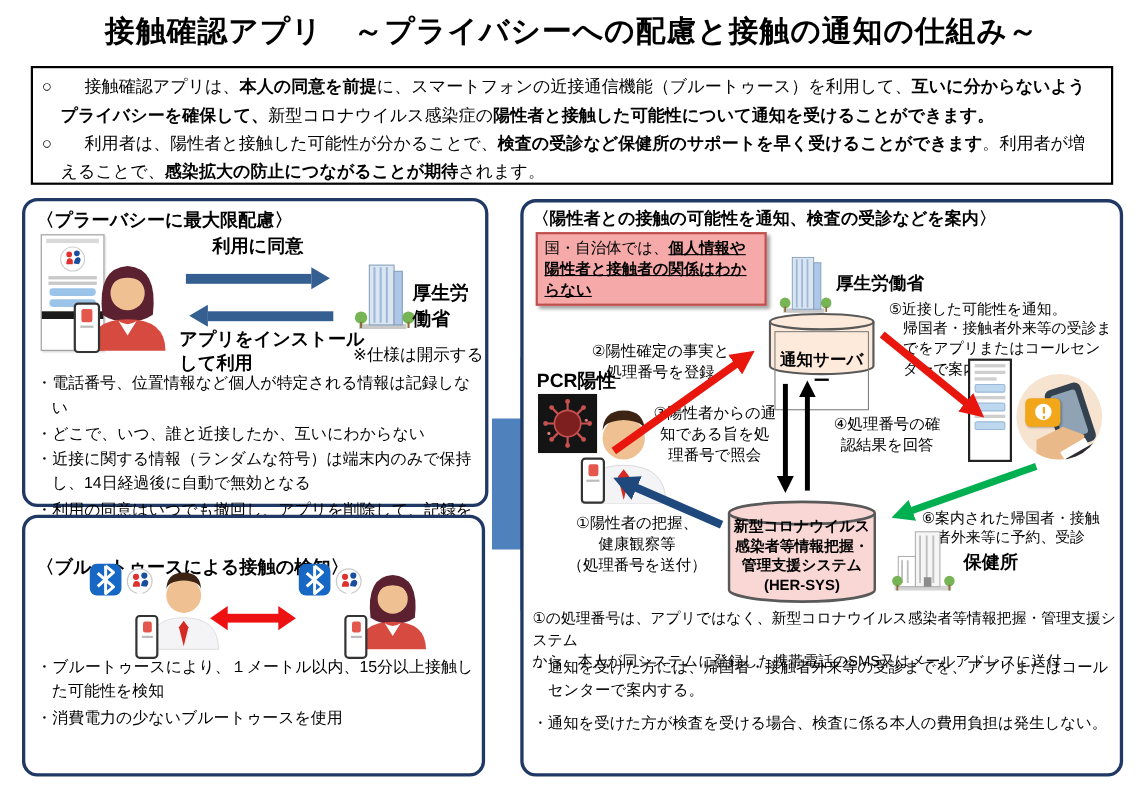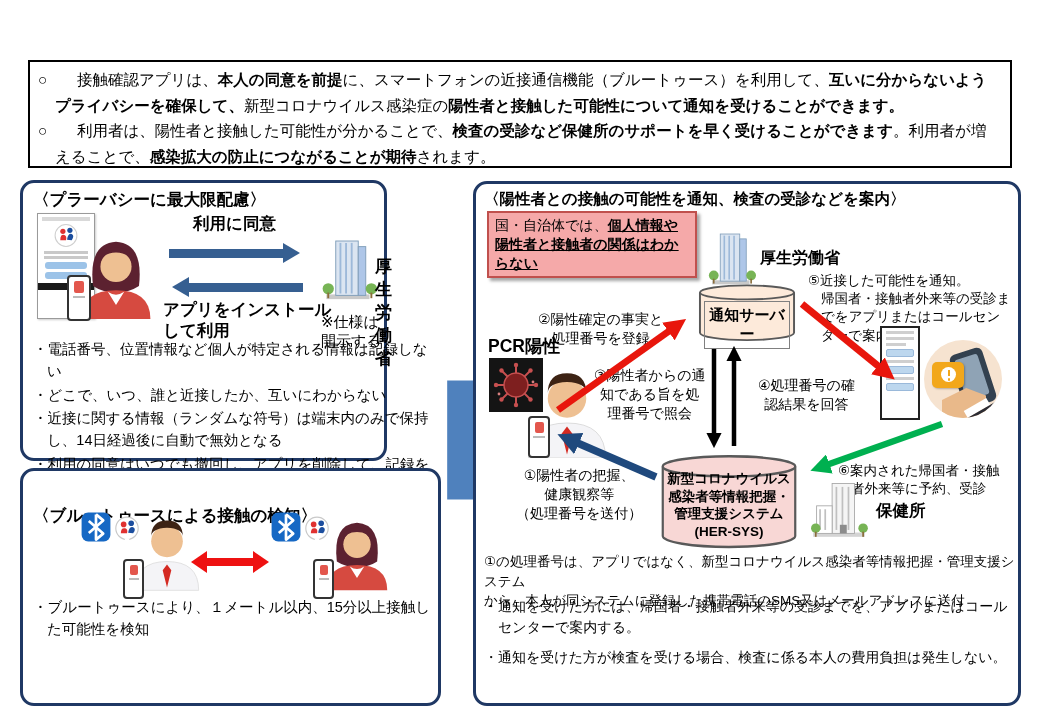--- a/index.html
+++ b/index.html
@@ -17,21 +17,21 @@
   .intro-p { padding-left:17px; text-indent:-17px; }
   .intro-p .marker { margin-right:14px; }
 
   .panel { border:3px solid #1f3864; border-radius:14px; background:#fff; }
   .panel-header { font-weight:bold; font-size:16.5px; color:#000; }
 
   .bullets { list-style:none; font-size:14.5px; line-height:1.5; color:#000; }
   .bullets li { padding-left:14px; text-indent:-14px; margin-bottom:2px; }
 
   
-  #privacy { left:20px; top:180px; width:367px; height:281px; }
+  #privacy { left:20px; top:180px; width:424px; height:281px; }
   
   .appshot { width:58px; height:106px; background:#fff; border:1px solid #9a9a9a; box-shadow:1px 1px 2px #ccc; }
   .appshot .bar1 { margin:3px 4px 0 4px; height:4px; background:#d9d9d9; }
   .appshot .logo-row { display:flex; justify-content:center; margin-top:2px; }
   .appshot .tx { margin:2px 6px 0 6px; height:3px; background:#c9c9c9; }
   .appshot .btn { margin:3px 7px 0 7px; height:7px; background:#9cc3e8; border-radius:3px; }
   .appshot .foot { margin-top:4px; height:7px; background:#1a1a1a; }
   .miniphone { background:#fff; border:2px solid #333; border-radius:4px; }
   .miniphone .mlogo { margin:4px auto 0 auto; width:10px; height:12px; background:#e3574d; border-radius:2px; }
   .miniphone .mline { margin:3px auto 0 auto; width:12px; height:2px; background:#bbb; }
@@ -49,21 +49,21 @@
 
   
   .big-arrow { left:444px; top:321px; width:53px; height:238px; background:#4f81bd;
     clip-path:polygon(6% 25%, 55% 25%, 55% 1%, 96% 50%, 55% 99%, 55% 75%, 6% 75%); }
 
   
   #notify { left:473px; top:181px; width:548px; height:525px; }
   #notify .panel-header { font-size:15.5px; }
   .gov-note { left:11px; top:27px; width:210px; background:#f5a9a9; border:2px solid #c0504d; box-shadow:3px 3px 3px #a6a6a6; padding:3px 6px; font-size:14px; line-height:1.35; color:#000; }
   .cyl-label { position:absolute; text-align:center; font-weight:bold; color:#000; }
-  .server-label { border:1px solid #808080; padding:4px 3px; background:rgba(253,233,218,.0); font-size:15px; }
+  .server-label { border:1px solid #808080; padding:16px 3px; background:rgba(253,233,218,.0); font-size:15px; }
   .hersys-label { font-size:13.5px; line-height:1.3; }
   .steptext { font-size:14px; line-height:1.35; color:#000; }
   .note-text { font-size:13.5px; line-height:1.45; color:#000; }
   #notify .bullets { font-size:14px; }
   #notify .bullets li { margin-bottom:9px; }
 
   .phoneui { width:40px; height:94px; background:#fff; border:2px solid #222; }
   .phoneui .row { margin:3px 4px 0 4px; height:3px; background:#cfcfcf; }
   .phoneui .blue { margin:3px 4px 0 4px; height:8px; background:#bdd7ee; border:1px solid #9ab9da; border-radius:2px; }
 
@@ -76,20 +76,21 @@
   .hc-excl-dot { position:absolute; left:23.5px; top:38px; width:2.5px; height:2.5px; background:#f2a71b; border-radius:50%; }
   .hc-hand { position:absolute; left:18px; top:48px; width:44px; height:30px; background:#e9b98a; clip-path:polygon(0 40%, 55% 0, 100% 25%, 100% 100%, 0 100%); }
   .hc-cuff { position:absolute; left:40px; top:64px; width:26px; height:8px; background:#fff; transform:rotate(-30deg); }
   .hc-sleeve { position:absolute; left:46px; top:68px; width:34px; height:16px; background:#2b2b33; transform:rotate(-30deg); }
 </style>
 </head>
 <body>
 
 <div class="canvas">
 
+  <div class="abs title">接触確認アプリ　～プライバシーへの配慮と接触の通知の仕組み～</div>
 
   <div class="abs intro-box">
     <p class="intro-p"><span class="marker">○</span><span>　接触確認アプリは、</span><span class="b">本人の同意を前提</span><span>に、スマートフォンの近接通信機能（ブルートゥース）を利用して、</span><span class="b">互いに分からないようプライバシーを確保して、</span><span>新型コロナウイルス感染症の</span><span class="b">陽性者と接触した可能性について通知を受けることができます。</span></p>
     <p class="intro-p"><span class="marker">○</span><span>　利用者は、陽性者と接触した可能性が分かることで、</span><span class="b">検査の受診など保健所のサポートを早く受けることができます</span><span>。利用者が増えることで、</span><span class="b">感染拡大の防止につながることが期待</span><span>されます。</span></p>
   </div>
 
   <div class="abs panel" id="privacy">
     <div class="abs panel-header" style="left:10px;top:6px;">〈プラーバシーに最大限配慮〉</div>
 
     <div class="abs appshot" style="left:14px;top:30px;">
@@ -203,20 +204,21 @@
       <path d="M8,112 Q8,77 50,77 Q92,77 92,112 Z" fill="#d64a40"></path>
       <path d="M40,79 L50,95 L60,79 Q50,86 40,79 Z" fill="#fff"></path>
     </svg>
     <div class="abs miniphone" style="left:290px;top:88px;width:21px;height:40px;">
       <div class="mlogo" style="width:8px;height:10px;"></div>
       <div class="mline" style="width:10px;"></div>
     </div>
 
     <ul class="abs bullets" style="left:10px;top:126px;width:402px;">
       <li>・ブルートゥースにより、１メートル以内、15分以上接触した可能性を検知</li>
+      <li>・消費電力の少ないブルートゥースを使用</li>
     </ul>
   </div>
 
   <div class="abs big-arrow"></div>
 
   <div class="abs panel" id="notify">
     <div class="abs panel-header" style="left:8px;top:5px;">〈陽性者との接触の可能性を通知、検査の受診などを案内〉</div>
 
     <div class="abs gov-note"><span>国・自治体では、</span><span class="bu">個人情報や陽性者と接触者の関係はわからない</span></div>
 

